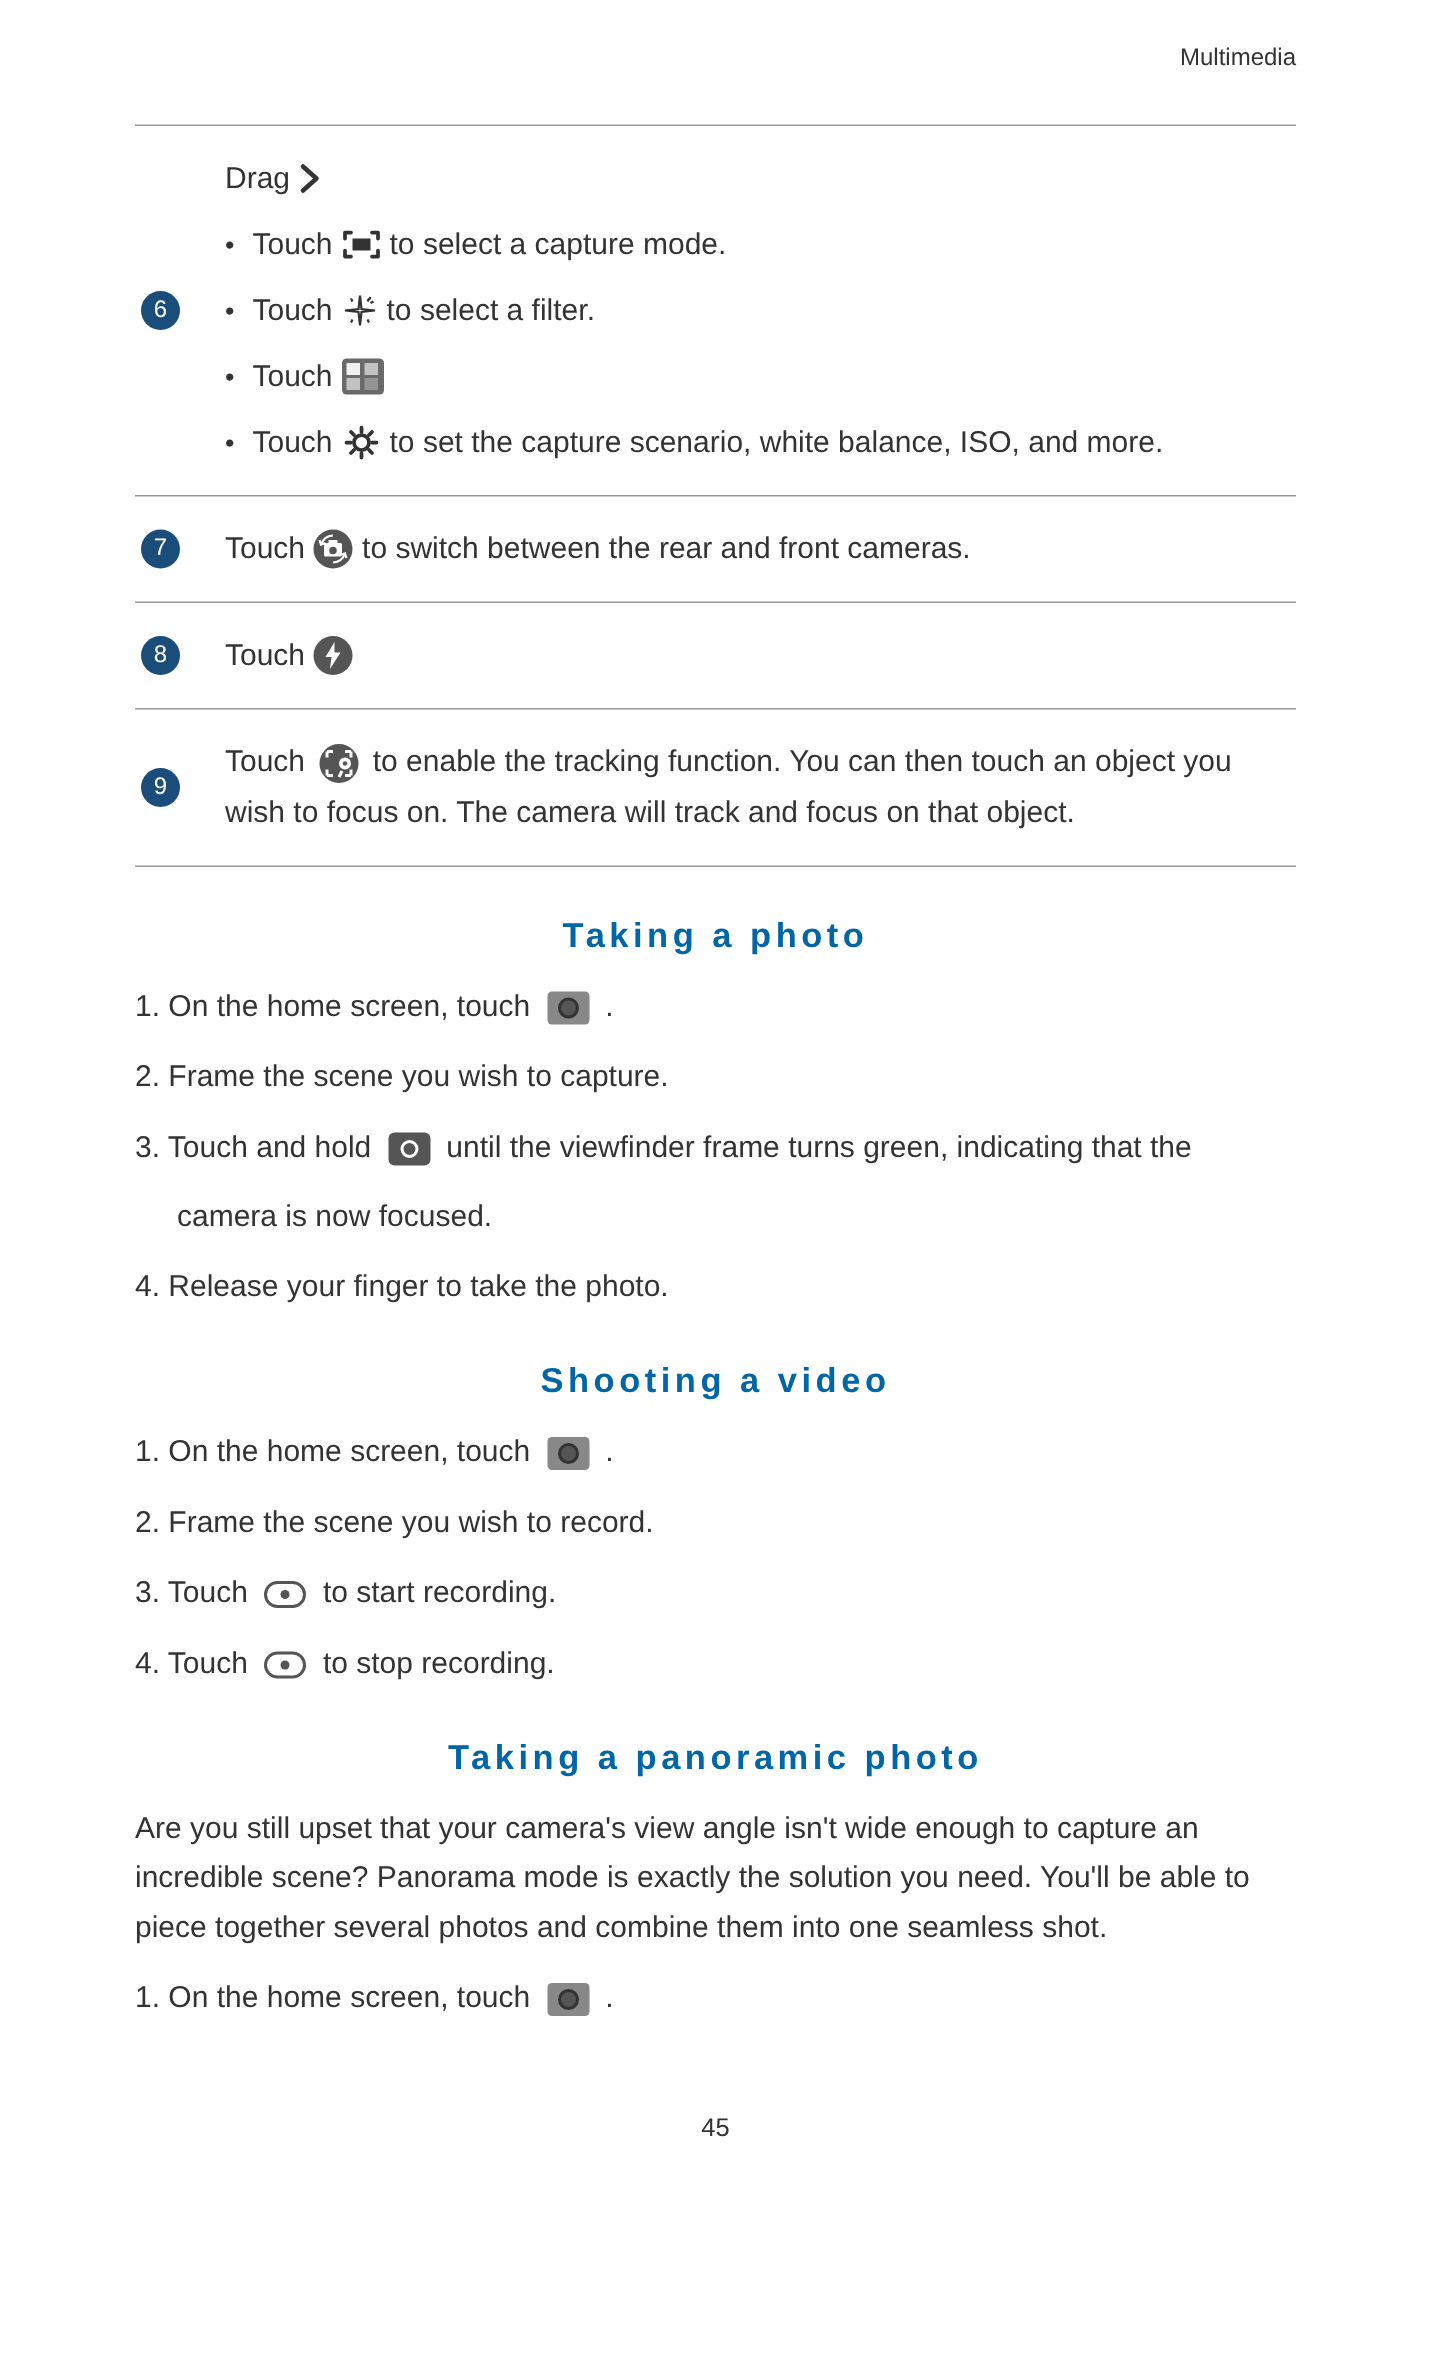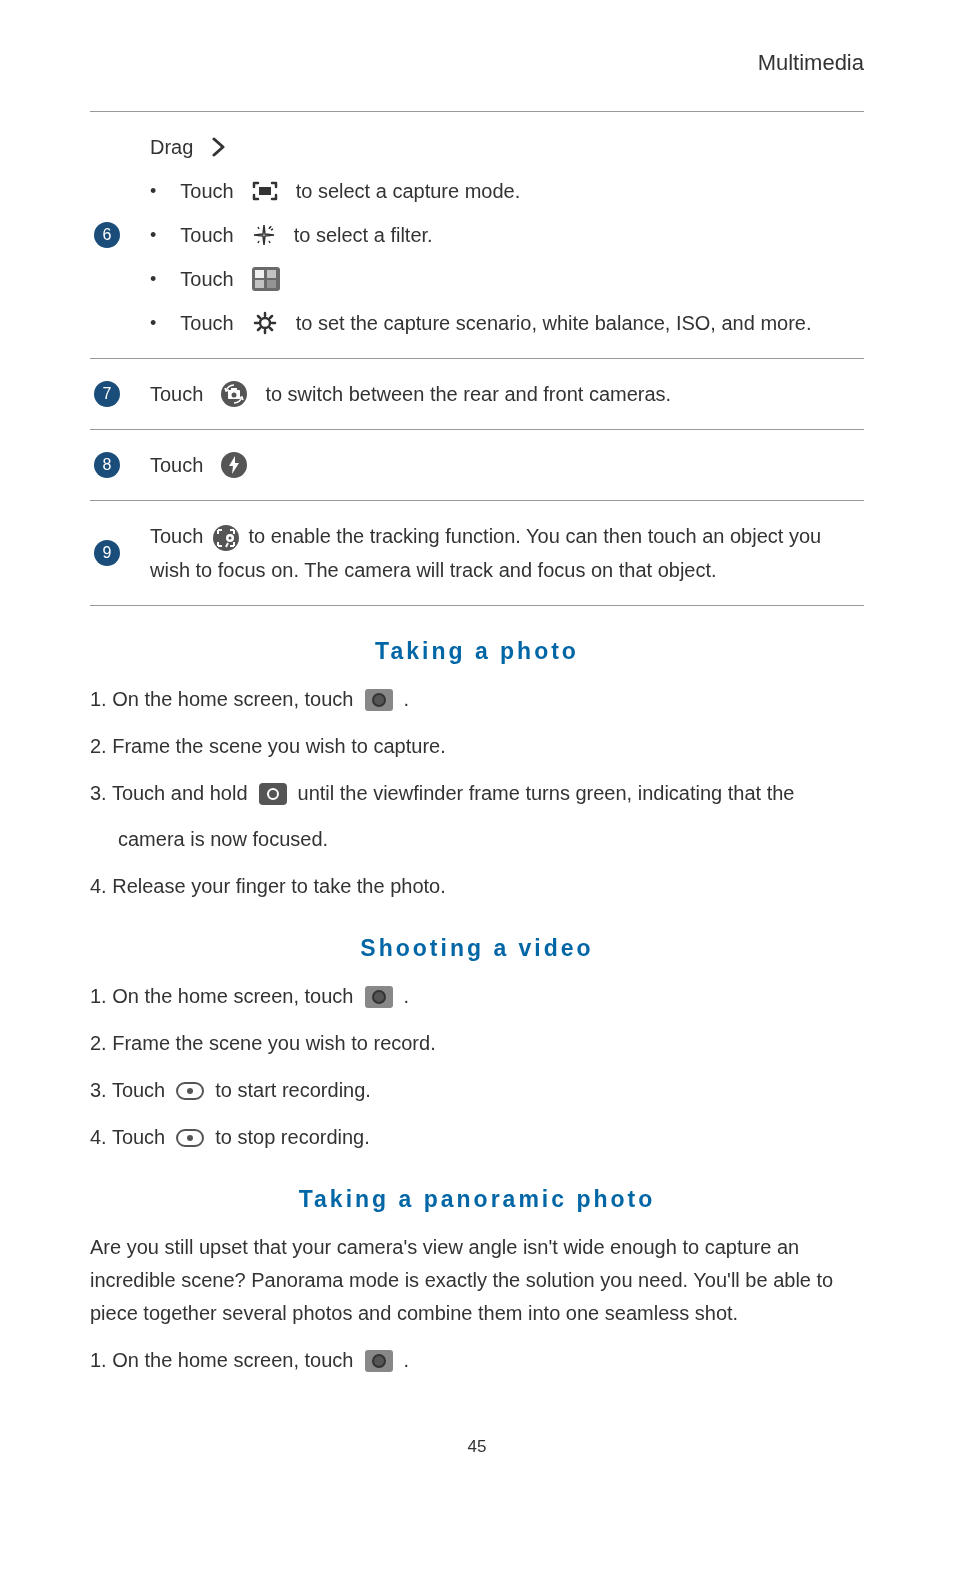--- a/index.html
+++ b/index.html
@@ -6,24 +6,23 @@
     body {
       font-family: -apple-system, BlinkMacSystemFont, "Segoe UI", sans-serif;
       background: #fff;
       width: 954px;
       min-height: 1577px;
       padding: 30px 90px 40px 90px;
       color: #333;
     }
     .header-category {
       text-align: right;
-      font-size: 22px;
+      font-size: 16px;
       color: #333;
       margin-bottom: 35px;
-      margin-top: 20px;
     }
     .hr-line {
       border: none;
       border-top: 1px solid #999;
       margin: 0;
     }
     .table-section {
       display: flex;
       padding: 18px 0;
     }
@@ -51,21 +50,21 @@
       flex: 1;
       font-size: 20px;
       line-height: 1.7;
       color: #333;
       padding-right: 10px;
     }
     .content-col .line {
       display: flex;
       align-items: center;
       flex-wrap: wrap;
-      gap: 18px;
+      gap: 6px;
       margin-bottom: 10px;
     }
     .content-col .line:last-child { margin-bottom: 0; }
     .bulleted::before {
       content: "•";
       margin-right: 6px;
       font-size: 18px;
     }
     .section-heading {
       color: #0066a6;

